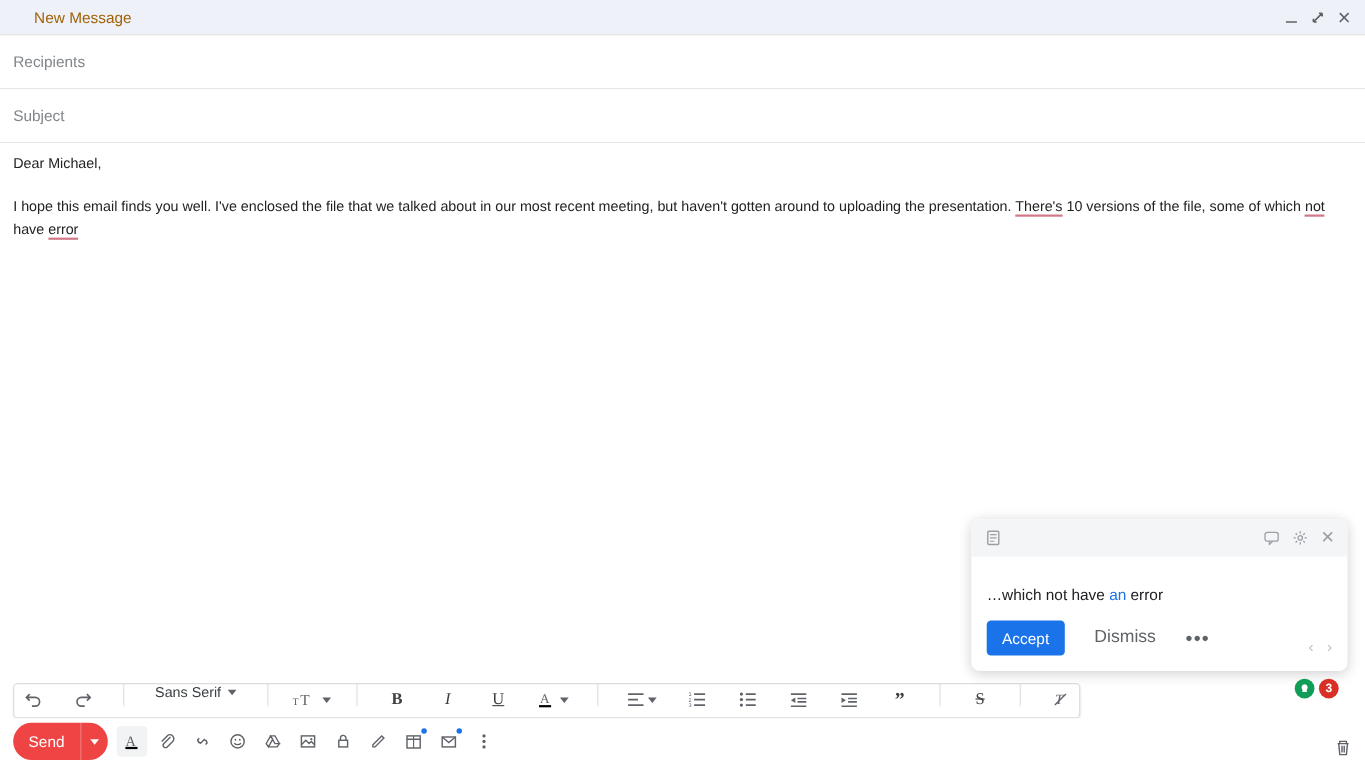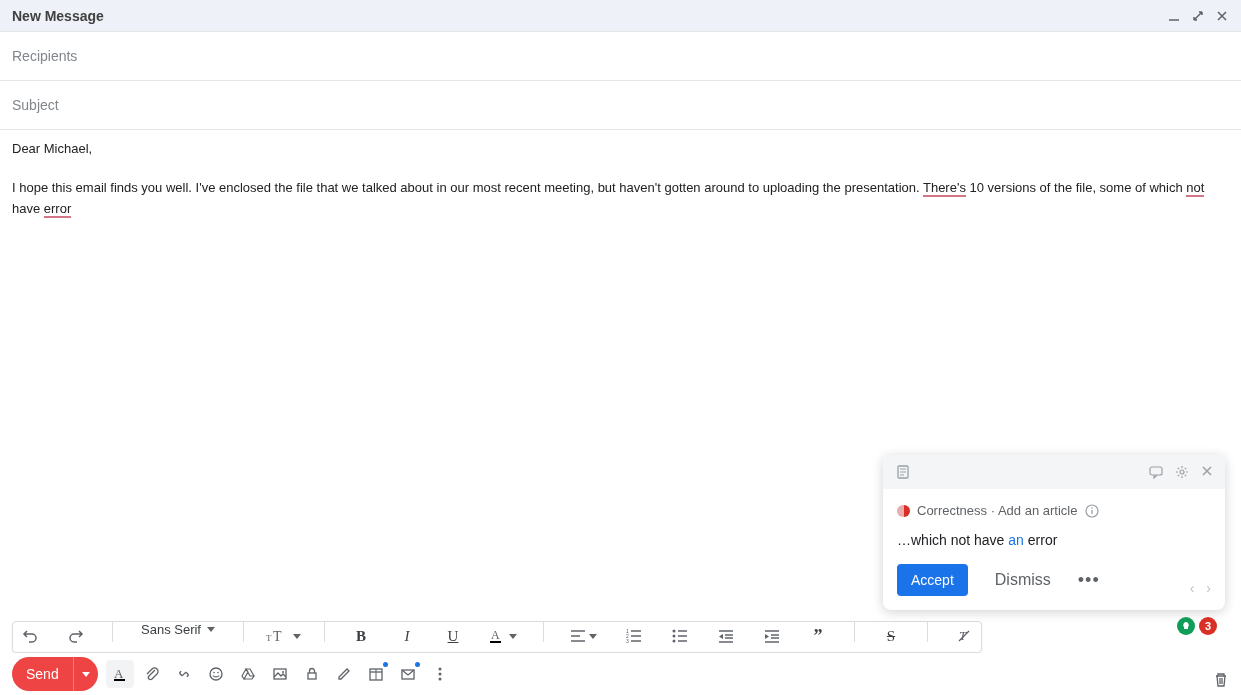--- a/index.html
+++ b/index.html
@@ -1,19 +1,19 @@
 <!DOCTYPE html>
 <html><head>
   <meta charset="utf-8">
   <style>
     * { box-sizing: border-box; margin: 0; padding: 0; }
     body { font-family: Arial, sans-serif; font-size: 14px; width: 1241px; height: 695px; overflow: hidden; position: relative; background: #fff; }
 
     .header { background: #eef1f8; height: 32px; display: flex; align-items: center; justify-content: space-between; padding: 0 12px; border-bottom: 1px solid #e5e5e5; }
-    .header-title { color: #404040; font-size: 14px; font-weight: 700; }
+    .header-title { color: #a16207; font-size: 14px; font-weight: 400; margin-left: 19px; }
     .window-controls { display: flex; gap: 10px; }
     .winctl { cursor: pointer; color: #5f6368; width: 14px; height: 14px; display: flex; align-items: center; justify-content: center; }
 
     .field-row { border-bottom: 1px solid #e5e5e5; padding: 24px 12px; height: 34px; display: flex; align-items: center; }
     .field-row input { border: none; outline: none; width: 100%; font-size: 14px; color: #222; }
     .field-row input::placeholder { color: #80868b; }
 
     .body-area { padding: 9px 12px; font-size: 13px; color: #222; line-height: 1.6; position: relative; height: 505px; }
     .greeting { margin-bottom: 18px; }
     .underline-red { border-bottom: 2px solid #d27788; }
@@ -317,31 +317,20 @@
           </svg>
       </div>
       <div class="gp-hbtn">
         <svg width="12" height="12" viewBox="0 0 12 12">
             <path d="M2 2 L10 10 M10 2 L2 10" stroke="#9aa0a6" stroke-width="1.5"></path>
           </svg>
       </div>
     </div>
   </div>
   <div class="gp-body">
-    <div class="gp-type-row">
-      <div class="gp-reddot"></div>
-      <div class="gp-type">Correctness · Add an article</div>
-      <div class="gp-info">
-        <svg width="14" height="14" viewBox="0 0 14 14">
-            <circle cx="7" cy="7" r="6" stroke="#9aa0a6" stroke-width="1.2" fill="none"></circle>
-            <circle cx="7" cy="4" r="0.8" fill="#9aa0a6"></circle>
-            <line x1="7" y1="6" x2="7" y2="10" stroke="#9aa0a6" stroke-width="1.3"></line>
-          </svg>
-      </div>
-    </div>
     <div class="gp-suggestion">
       <span>…which not have </span><span class="insert">an</span><span> error</span>
     </div>
     <div class="gp-actions">
       <button class="gp-accept">Accept</button>
       <span class="gp-dismiss">Dismiss</span>
       <span class="gp-more">•••</span>
     </div>
     <div class="gp-nav">
       <span>‹</span>

